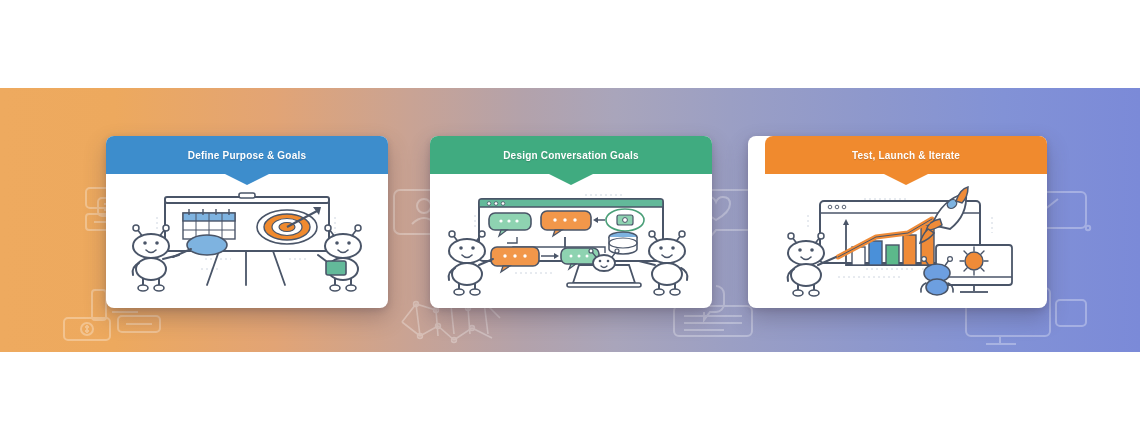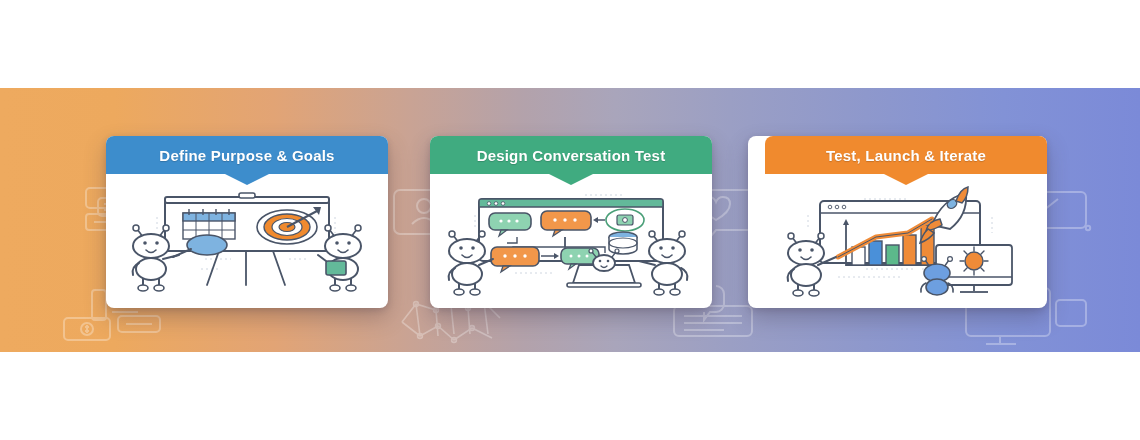--- a/index.html
+++ b/index.html
@@ -34,21 +34,21 @@
   }
   .card-1{left:106px;}
   .card-2{left:430px;}
   .card-3{left:748px;padding-left:17px;}
 
   .card-head{
     position:relative;height:38px;border-radius:8px 8px 0 0;
     display:flex;align-items:center;justify-content:center;
   }
   .card-head .title{
-    color:#ffffff;font-size:15px;font-weight:bold;letter-spacing:.2px;
+    color:#ffffff;font-size:10px;font-weight:bold;letter-spacing:.2px;
     text-shadow:0 1px 1px rgba(0,0,0,.18);
     white-space:nowrap;
   }
   .notch{
     position:absolute;left:50%;transform:translateX(-50%);bottom:-11px;
     width:0;height:0;border-left:24px solid transparent;
     border-right:24px solid transparent;border-top:12px solid currentColor;
   }
   .h-blue{background:#3d8dcc;color:#3d8dcc;}
   .h-green{background:#40ab80;color:#40ab80;}
@@ -243,21 +243,21 @@
             <path d="M214 94 l0 8 M230 94 l0 8" stroke="#4a5568" stroke-width="2" stroke-linecap="round"></path>
             <ellipse cx="214" cy="103" rx="5" ry="3" fill="#ffffff" stroke="#4a5568" stroke-width="1.6"></ellipse>
             <ellipse cx="230" cy="103" rx="5" ry="3" fill="#ffffff" stroke="#4a5568" stroke-width="1.6"></ellipse>
           </g>
         </svg>
       </div>
     </div>
 
     <div class="card card-2">
       <div class="card-head h-green">
-        <span class="title">Design Conversation Test</span>
+        <span class="title">Design Conversation Goals</span>
         <span class="notch"></span>
       </div>
       <div class="card-body">
         <svg class="illo" width="252" height="112" viewBox="0 0 252 112">
           <g stroke="#cfd6e0" stroke-width="1" stroke-dasharray="2 3" fill="none">
             <line x1="140" y1="10" x2="180" y2="10"></line>
             <line x1="30" y1="30" x2="30" y2="44"></line>
             <line x1="218" y1="30" x2="218" y2="46"></line>
             <line x1="70" y1="78" x2="92" y2="78"></line>
             <line x1="70" y1="88" x2="110" y2="88"></line>

